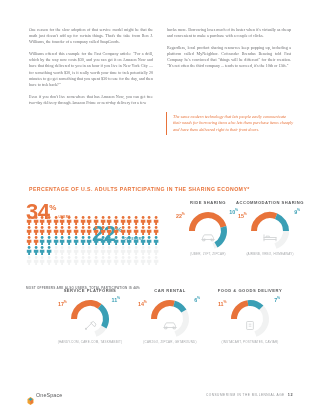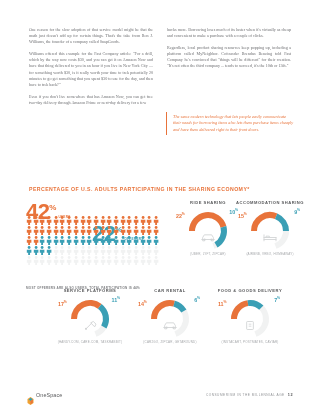--- a/index.html
+++ b/index.html
@@ -128,21 +128,21 @@
 
   <div class="pullquote">The same modern technology that lets people easily communicate their needs for borrowing items also lets them purchase items cheaply and have them delivered right to their front doors.</div>
 
   <div class="info">
 
     <div class="info-title">PERCENTAGE OF U.S. ADULTS PARTICIPATING IN THE SHARING ECONOMY*</div>
 
     <div class="picto-wrap">
 
       <div class="big-stat stat-users">
-        <span class="big-num">42</span>
+        <span class="big-num">34</span>
         <span class="big-pct">%</span>
         <span class="big-cap">USERS</span>
       </div>
 
       <div class="big-stat stat-offer">
         <span class="big-num">22</span>
         <span class="big-pct">%</span>
         <span class="big-cap">OFFERERS</span>
       </div>
 

